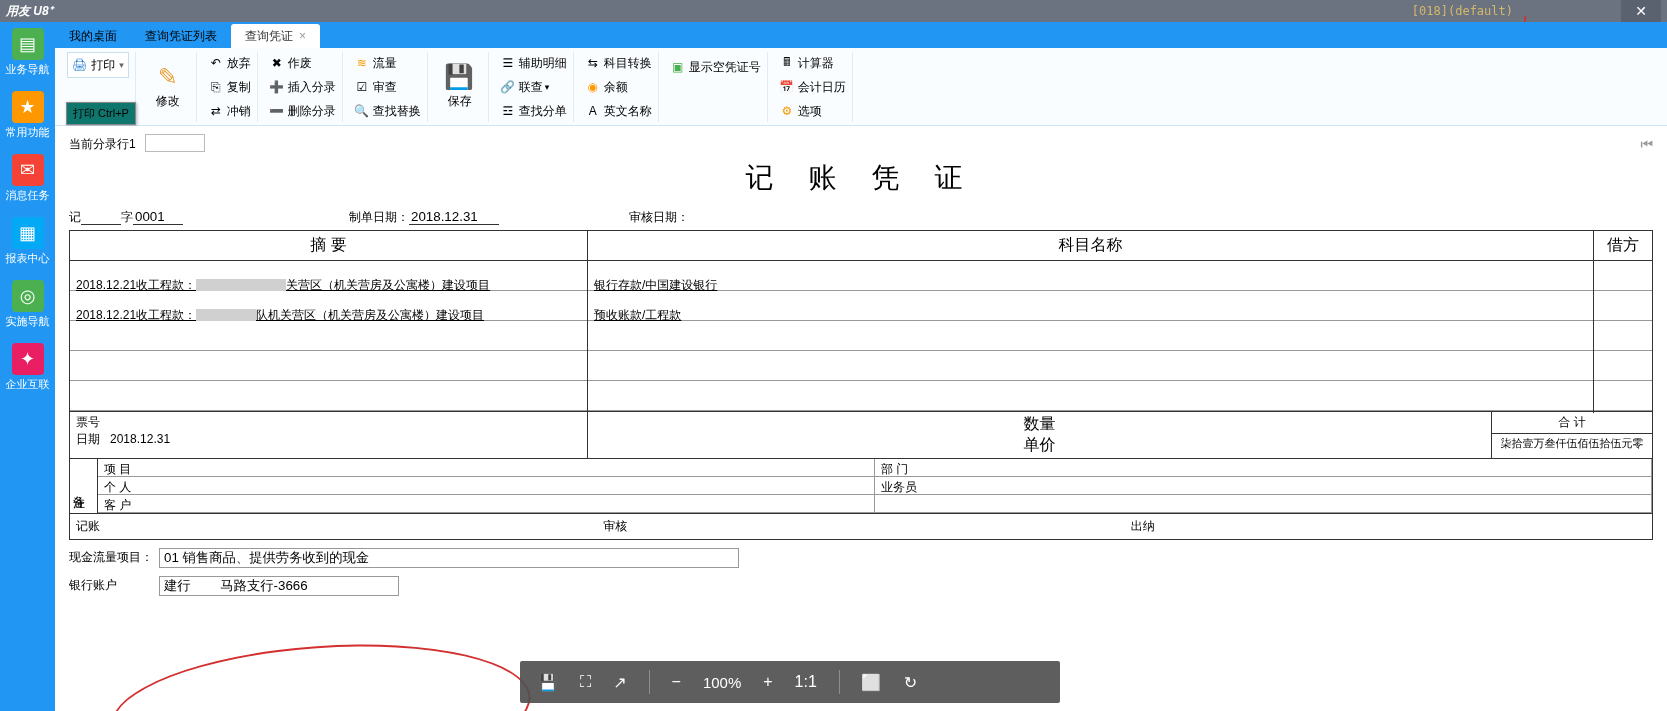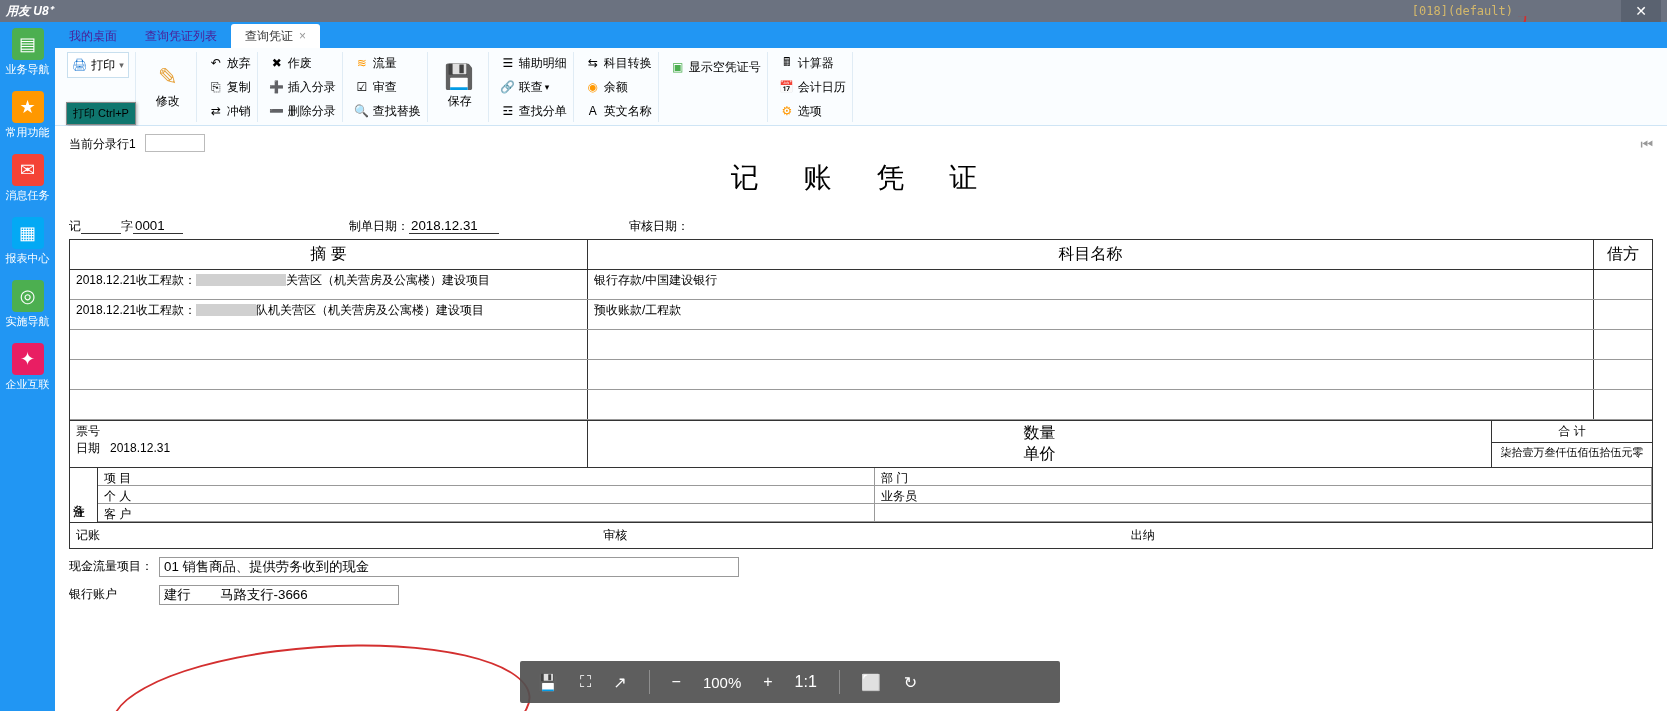--- a/index.html
+++ b/index.html
@@ -14,21 +14,21 @@
 .red-under { position: absolute; top: 18px; right: 140px; width: 80px; height: 16px; border-bottom: 2px solid #d32f2f; border-right: 2px solid #d32f2f; border-radius: 0 0 40px 0; pointer-events: none; transform: rotate(-3deg); }
 
 
 .leftbar { position: absolute; left: 0; top: 22px; bottom: 0; width: 55px; background: #2196f3; display: flex; flex-direction: column; align-items: center; padding-top: 6px; gap: 14px; }
 .leftbar .navitem { display: flex; flex-direction: column; align-items: center; color: #fff; font-size: 11px; cursor: pointer; }
 .leftbar .navitem .ic { width: 32px; height: 32px; border-radius: 4px; margin-bottom: 2px; display: flex; align-items: center; justify-content: center; font-size: 18px; }
 .ic-green { background: #4caf50; } .ic-orange { background: #ff9800; } .ic-red { background: #f44336; } .ic-blue { background: #03a9f4; } .ic-green2 { background: #4caf50; } .ic-pink { background: #e91e63; }
 
 
 .tabsrow { position: absolute; left: 55px; right: 0; top: 22px; height: 26px; background: #2196f3; display: flex; align-items: flex-end; }
-.tabsrow .tab { height: 24px; padding: 0 14px; line-height: 24px; color: #4c1d95; font-size: 12px; cursor: pointer; }
+.tabsrow .tab { height: 24px; padding: 0 14px; line-height: 24px; color: #000000; font-size: 12px; cursor: pointer; }
 .tabsrow .tab.active { background: #fff; color: #333; border-radius: 3px 3px 0 0; }
 .tabsrow .tab .x { margin-left: 6px; color: #999; }
 
 
 .ribbon { position: absolute; left: 55px; right: 0; top: 48px; height: 78px; background: #fafdff; border-bottom: 1px solid #cfe5f5; display: flex; align-items: flex-start; padding: 4px 6px; gap: 4px; }
 .ribbon .grp { display: flex; flex-direction: column; gap: 2px; border-right: 1px solid #e0ecf5; padding: 0 6px; height: 70px; }
 .print-split { display: flex; align-items: center; border: 1px solid #c8dfee; background: #fff; height: 26px; padding: 0 4px; cursor: pointer; }
 .print-split .ic { color: #1976d2; margin-right: 4px; }
 .print-split .dd { margin-left: 4px; color: #666; font-size: 9px; }
 .tooltip { position: absolute; left: 66px; top: 102px; background: #0f766e; border: 1px solid #888; padding: 3px 6px; font-size: 11px; box-shadow: 1px 1px 3px rgba(0,0,0,0.3); }
@@ -36,39 +36,39 @@
 .bigbtn .ic { font-size: 24px; margin-bottom: 2px; }
 .smallrow { display: flex; align-items: center; height: 22px; cursor: pointer; font-size: 12px; white-space: nowrap; }
 .smallrow .ic { width: 18px; text-align: center; margin-right: 2px; }
 .col { display: flex; flex-direction: column; gap: 2px; }
 
 
 .main { position: absolute; left: 55px; right: 0; top: 126px; bottom: 0; background: #fff; padding: 8px 14px 0 14px; overflow: hidden; }
 .current-line { margin-bottom: 6px; }
 .current-line input { width: 60px; border: 1px solid #bbb; height: 18px; margin-left: 6px; }
 .nav-arrow { position: absolute; right: 14px; top: 10px; color: #999; font-size: 14px; cursor: pointer; }
-.voucher-title { text-align: center; font-family: Liberation Mono, monospace; font-size: 28px; letter-spacing: 14px; margin: 6px 0 21px 0; }
+.voucher-title { text-align: center; font-family: Liberation Serif, serif; font-size: 28px; letter-spacing: 14px; margin: 6px 0 12px 0; }
 .header-row { display: flex; font-size: 12px; margin-bottom: 4px; }
 .header-row .seg { display: flex; align-items: baseline; }
 .header-row .seg.s1 { width: 280px; }
 .header-row .seg.s2 { width: 280px; }
 .header-row .seg.s3 { width: 200px; }
 .header-row input { border: none; border-bottom: 1px solid #333; width: 90px; padding: 0 2px; }
 .header-row .wide input { width: 90px; }
 
 
 .grid { border: 1px solid #333; }
 .gridhead { display: flex; border-bottom: 1px solid #333; }
 .gridhead div { text-align: center; padding: 4px 0; font-size: 16px; }
 .col-sum { width: 518px; border-right: 1px solid #333; }
 .col-acc { flex: 1; border-right: 1px solid #333; }
 .col-dr { width: 58px; }
 .gridbody { }
 .gridrow { display: flex; height: 30px; border-bottom: 1px solid #999; }
-.gridrow div { padding: 2px 6px; font-size: 12px; overflow: hidden; white-space: nowrap; }
+.gridrow div { padding: 16px 6px; font-size: 12px; overflow: hidden; white-space: nowrap; text-decoration: underline; }
 .gridrow .c-sum { width: 518px; border-right: 1px solid #333; }
 .gridrow .c-acc { flex: 1; border-right: 1px solid #333; }
 .gridrow .c-dr { width: 58px; }
 .redact { display: inline-block; background: #d0d0d0; height: 12px; vertical-align: middle; }
 
 
 .footblock { border: 1px solid #333; border-top: none; display: flex; }
 .footleft { width: 518px; border-right: 1px solid #333; padding: 2px 6px; font-size: 12px; }
 .footmid { flex: 1; border-right: 1px solid #333; text-align: center; padding: 2px; font-size: 16px; }
 .footright { width: 160px; display: flex; flex-direction: column; }

